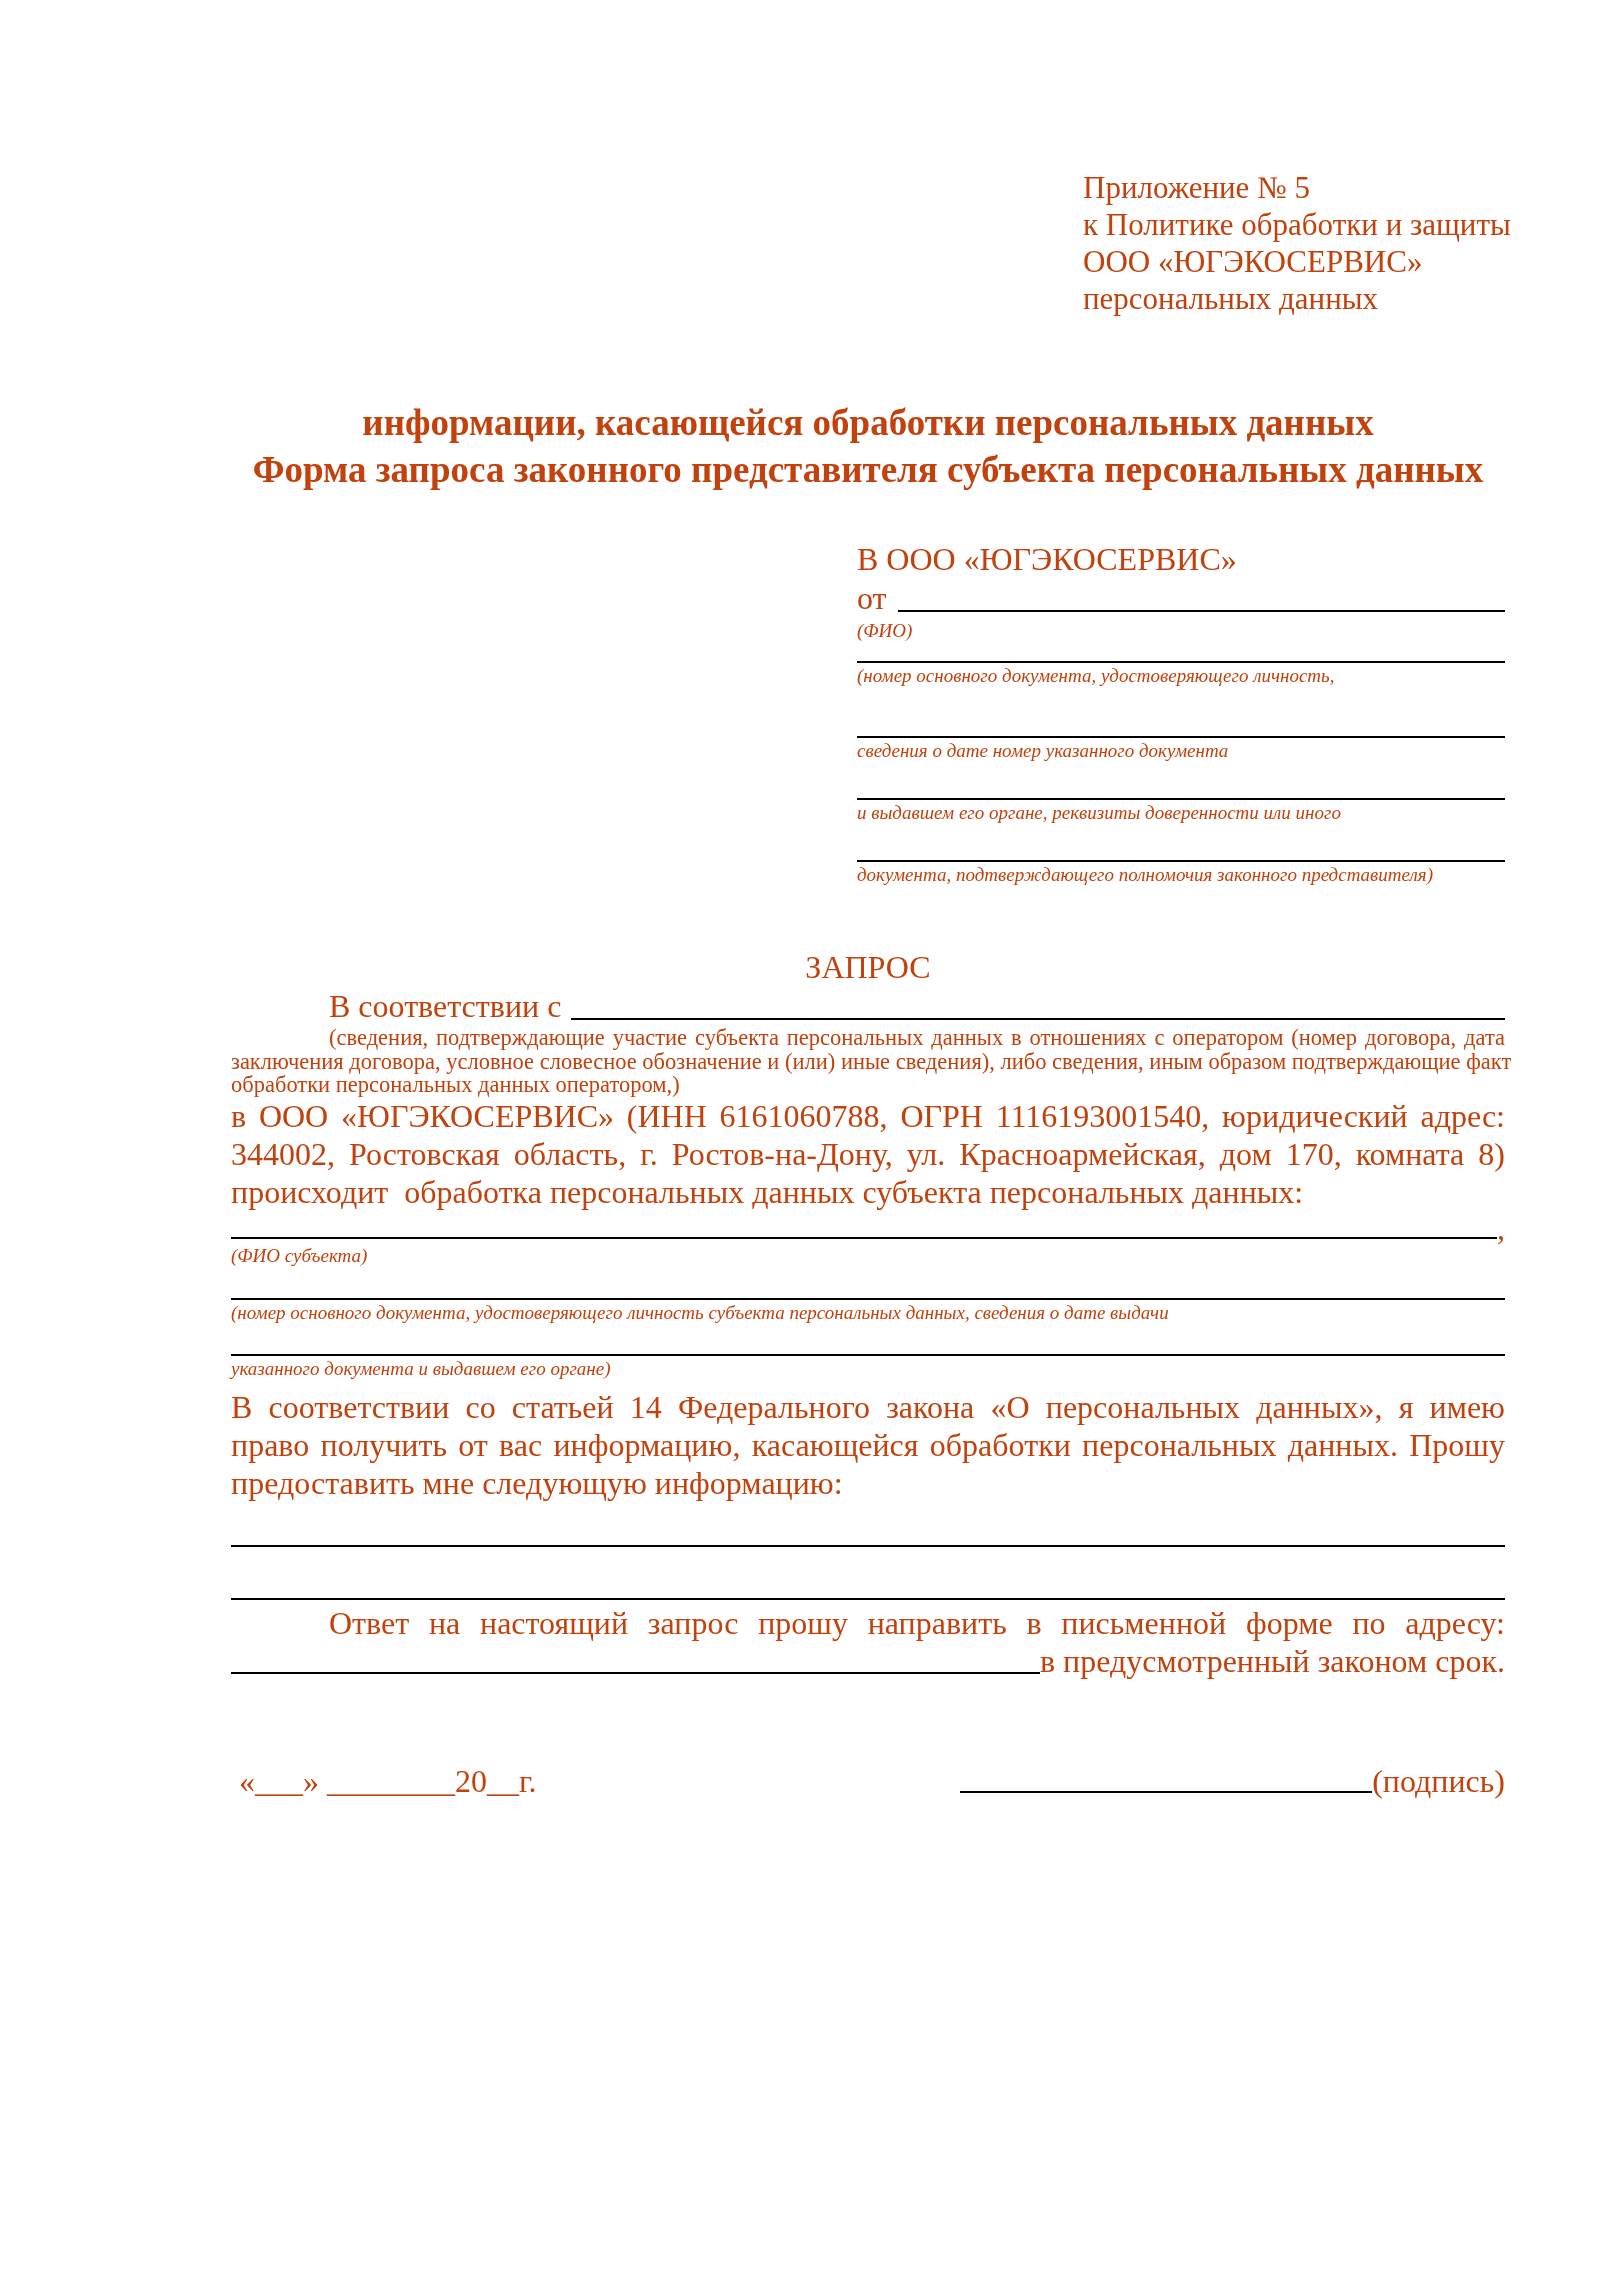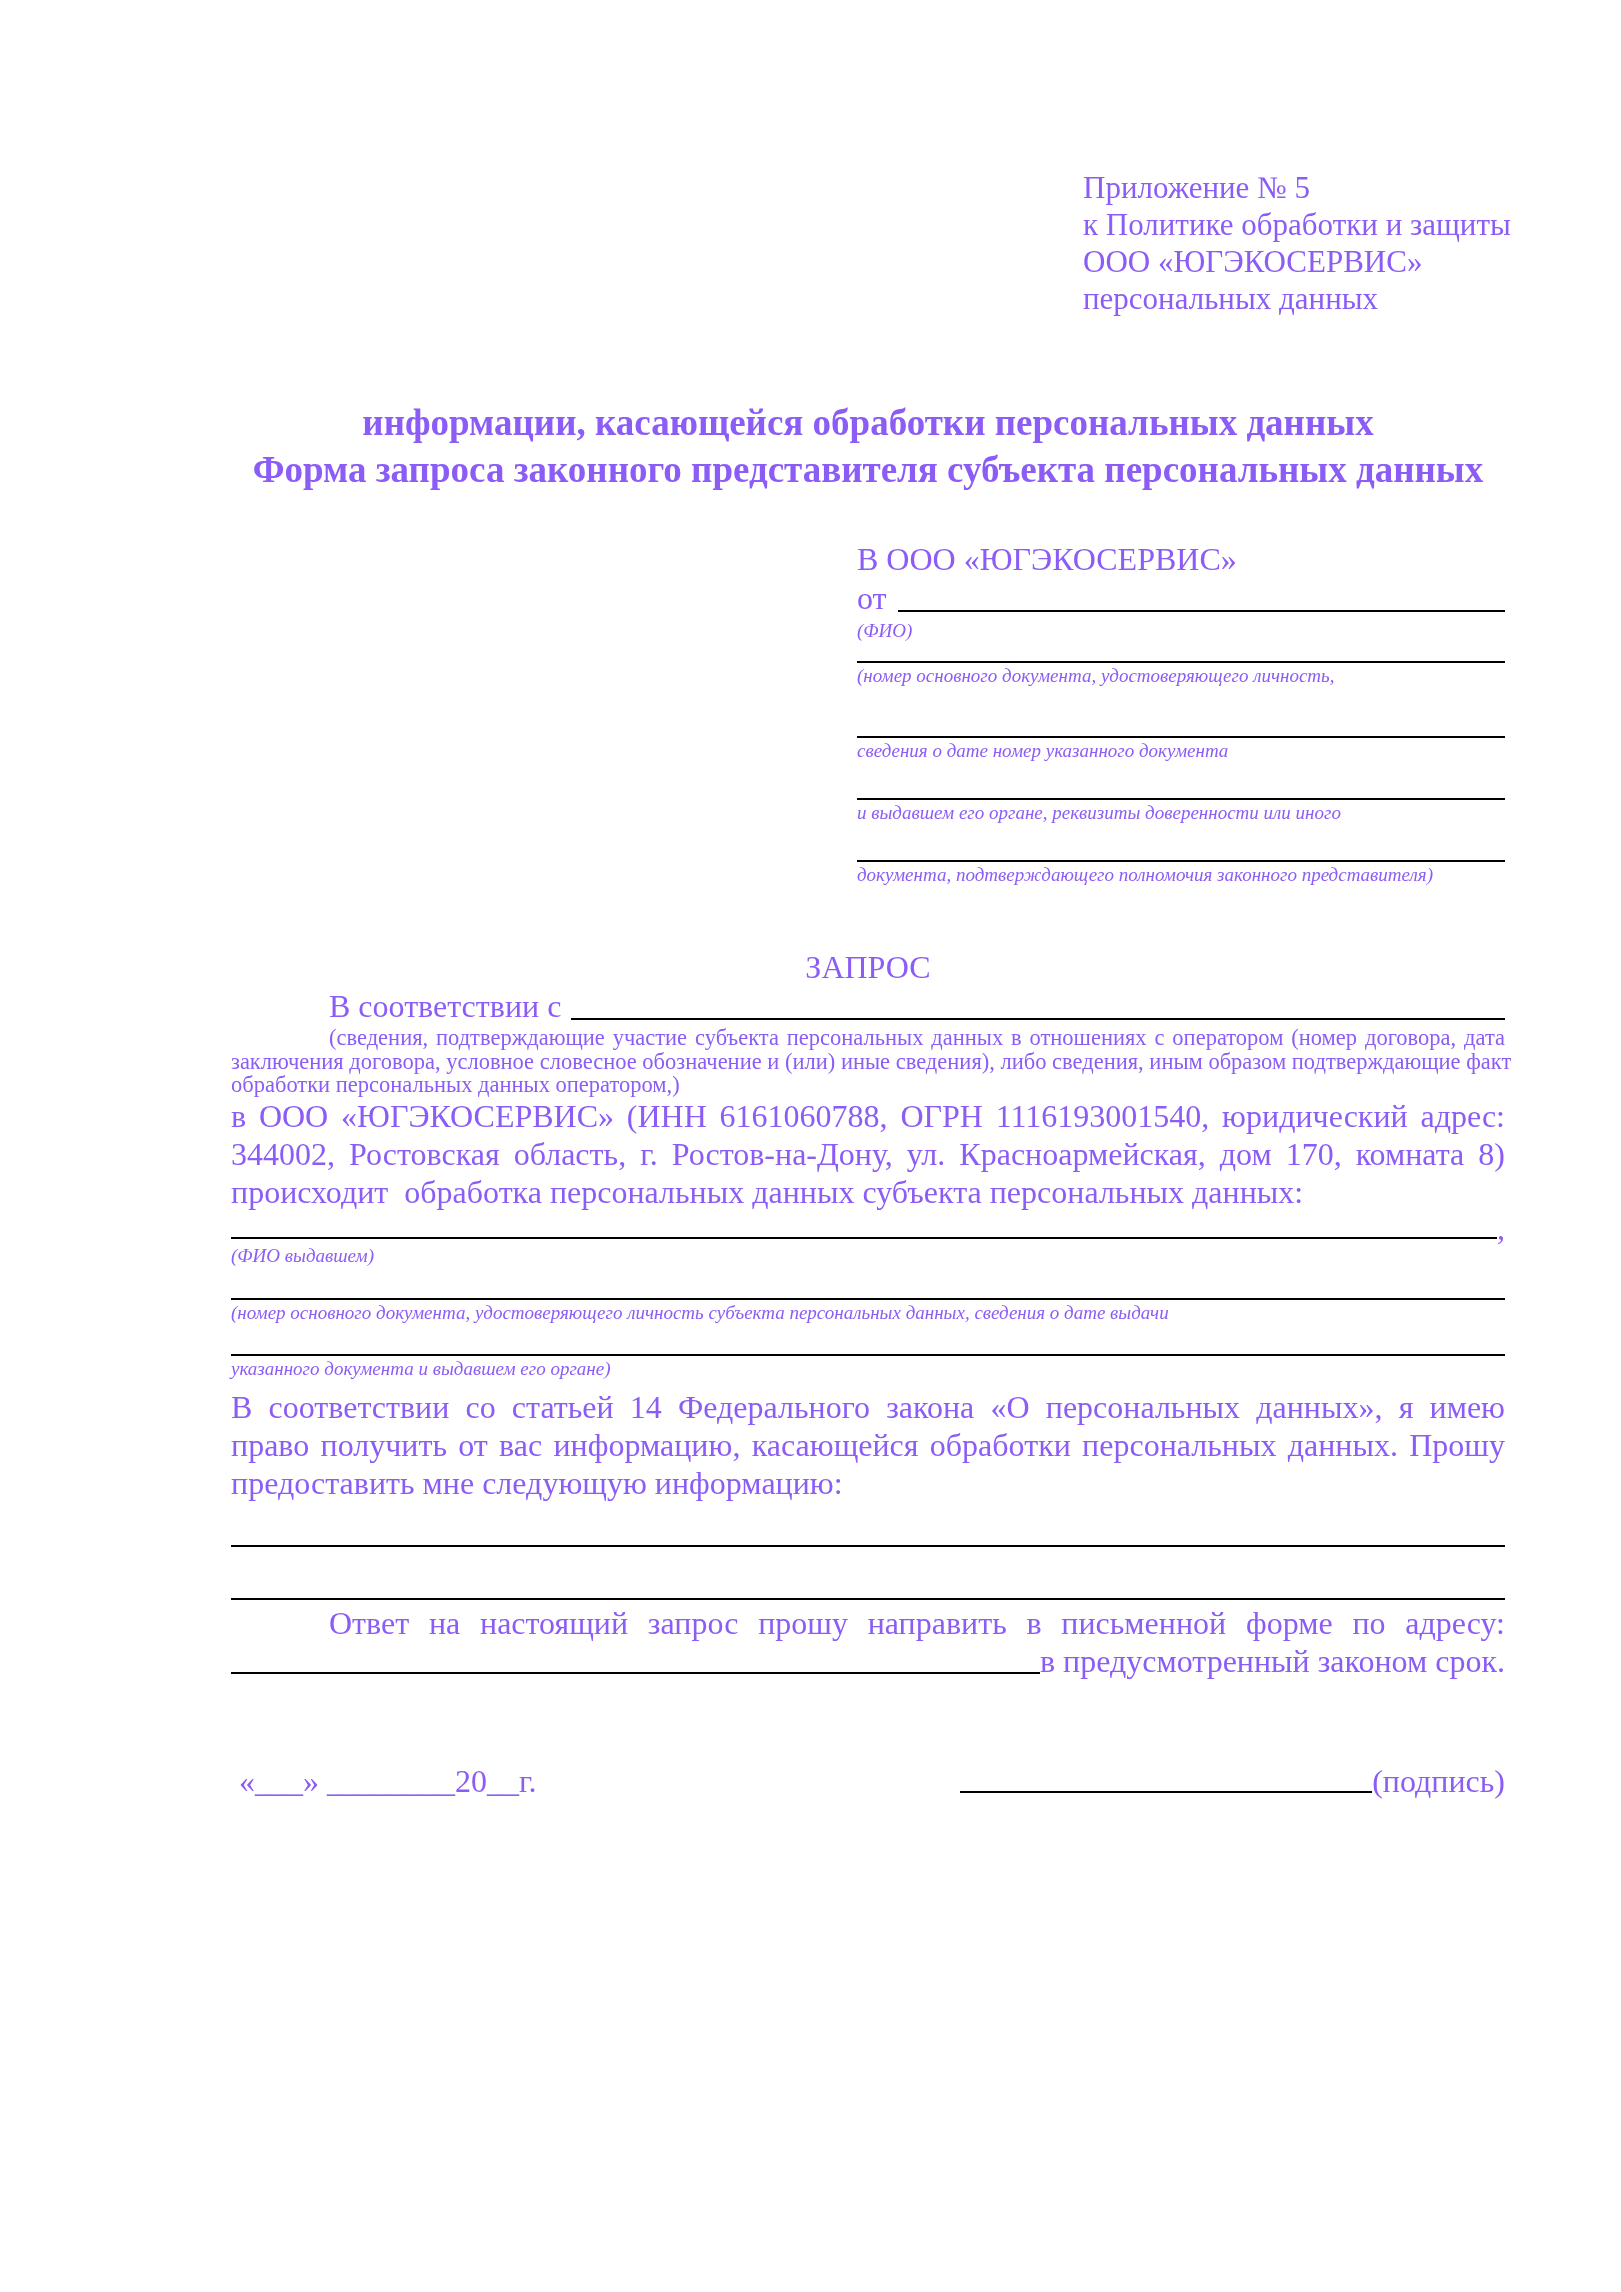--- a/index.html
+++ b/index.html
@@ -1,21 +1,21 @@
 <!DOCTYPE html>
 <html lang="ru"><head>
 <meta charset="utf-8">
 <style>
   html, body { margin: 0; padding: 0; background: #ffffff; }
   .page {
     position: relative;
     width: 1621px;
     height: 2293px;
     background: #ffffff;
-    color: #8b5cf6;
+    color: #c2410c;
     font-family: "Liberation Serif", "DejaVu Serif", serif;
     box-sizing: border-box;
     padding: 169px 116px 0 231px;
     overflow: hidden;
   }
   
   .appendix { margin-left: 852px; font-size: 31px; line-height: 37px; }
   .appendix div { white-space: nowrap; }
 
   
@@ -115,21 +115,21 @@
   <div class="para">
     <div class="jline">в ООО «ЮГЭКОСЕРВИС» (ИНН 6161060788, ОГРН 1116193001540, юридический адрес:</div>
     <div class="jline">344002, Ростовская область, г. Ростов-на-Дону, ул. Красноармейская, дом 170, комната 8)</div>
     <div class="lline">происходит&nbsp; обработка персональных данных субъекта персональных данных:</div>
   </div>
 
   <div class="fio-row">
     <span class="fill"></span>
     <span class="comma">,</span>
   </div>
-  <div class="cap">(ФИО выдавшем)</div>
+  <div class="cap">(ФИО субъекта)</div>
 
   <div class="blank mt30"></div>
   <div class="cap">(номер основного документа, удостоверяющего личность субъекта персональных данных, сведения о дате выдачи</div>
 
   <div class="blank mt30"></div>
   <div class="cap">указанного документа и выдавшем его органе)</div>
 
   <div class="para mt6">
     <div class="jline">В соответствии со статьей 14 Федерального закона «О персональных данных», я имею</div>
     <div class="jline">право получить от вас информацию, касающейся обработки персональных данных. Прошу</div>

